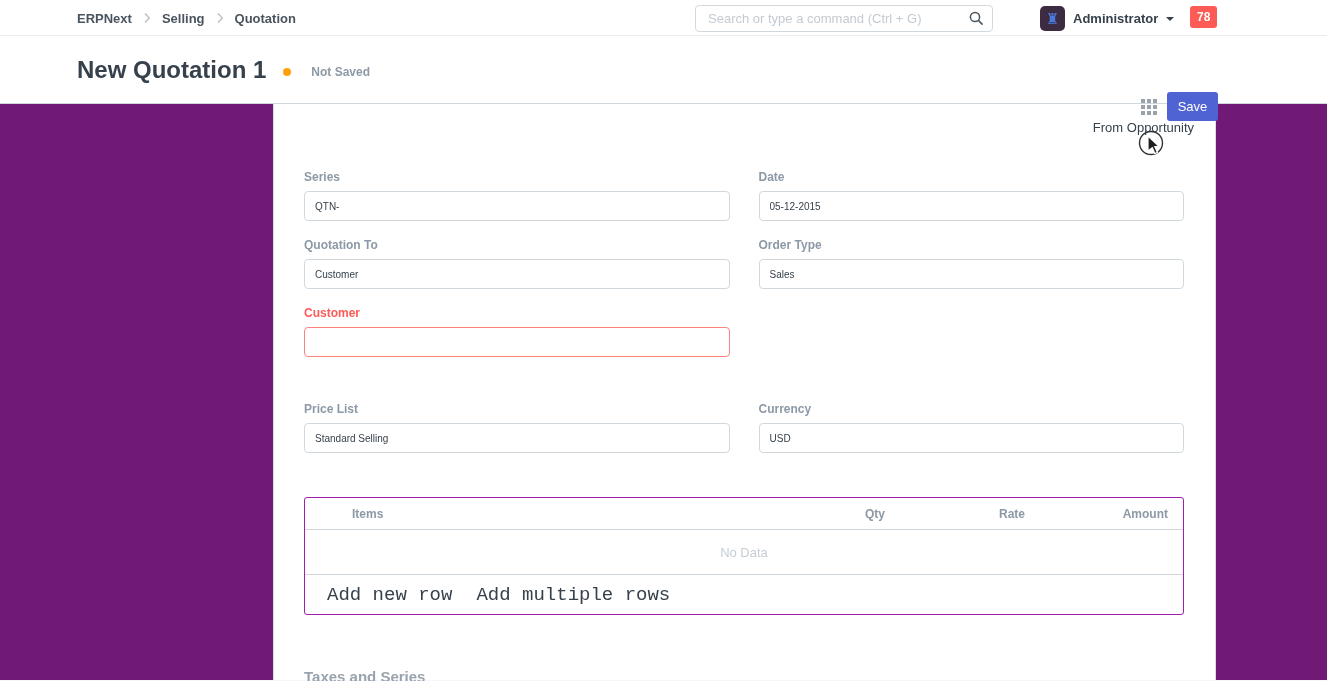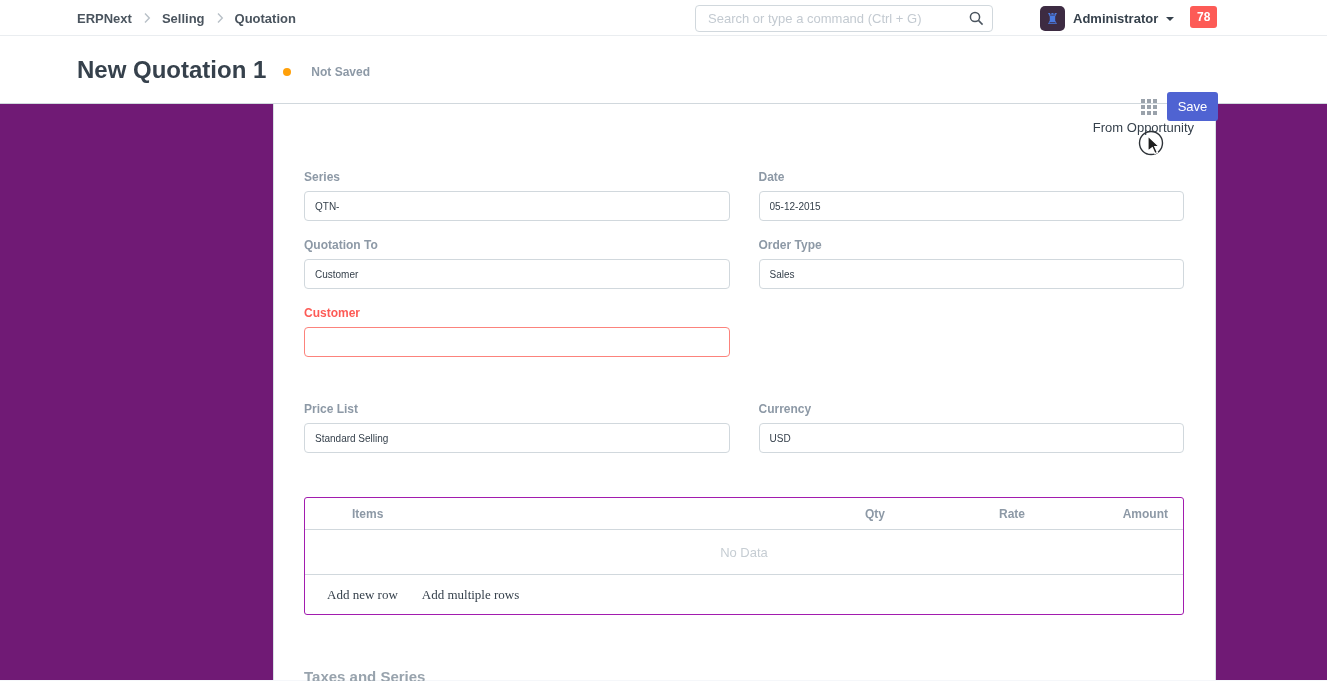--- a/index.html
+++ b/index.html
@@ -114,22 +114,22 @@
   }
   .col-items { flex:1; padding-left:47px; }
   .col-num { width:140px; text-align:right; padding-right:15px; }
   .col-amount { width:143px; text-align:right; padding-right:15px; }
   .grid-empty {
     height:45px; display:flex; align-items:center; justify-content:center;
     font-size:13px; color:#c6cdd3; border-bottom:1px solid #d1d8dd;
   }
   .grid-footer { height:39px; display:flex; align-items:center; padding-left:22px; gap:24px; }
   .link-btn {
-    background:none; border:none; padding:0; font-size:13px; color:#36414c;
-    font-family:Liberation Serif, serif; cursor:pointer;
+    background:none; border:none; padding:0; font-size:19px; color:#36414c;
+    font-family:Liberation Mono, monospace; cursor:pointer;
   }
 
   .section-head { margin-top:53px; font-size:15px; font-weight:bold; color:#98a3ad; }
 </style>
 </head>
 <body>
 
 <header class="navbar">
   <nav class="breadcrumb">
     <a class="crumb">ERPNext</a>

